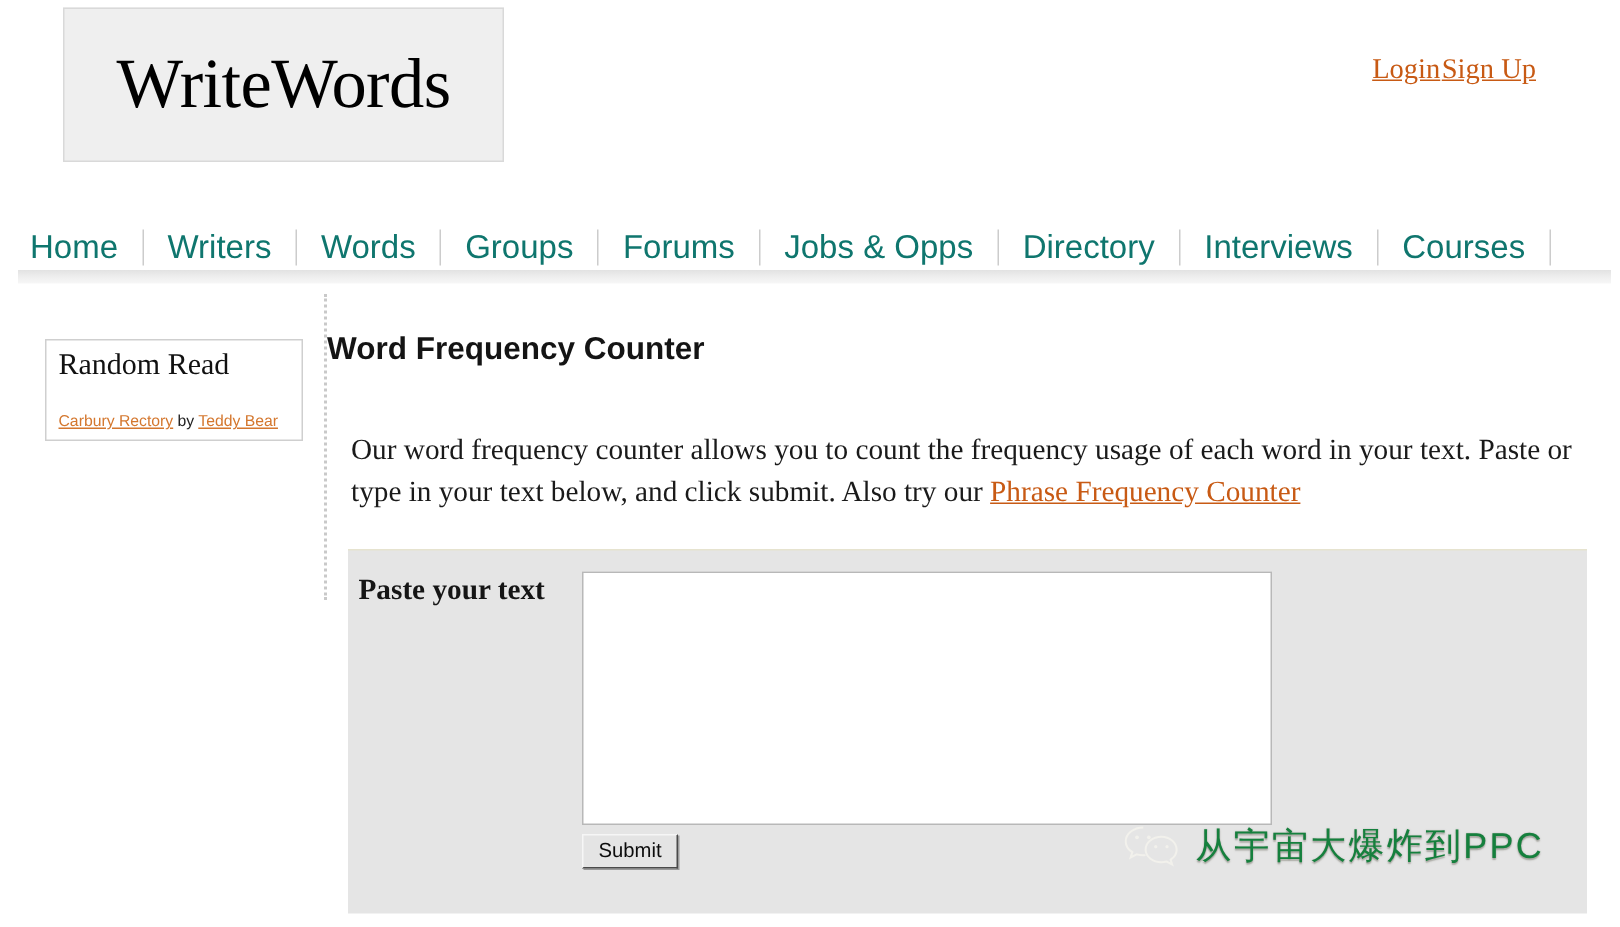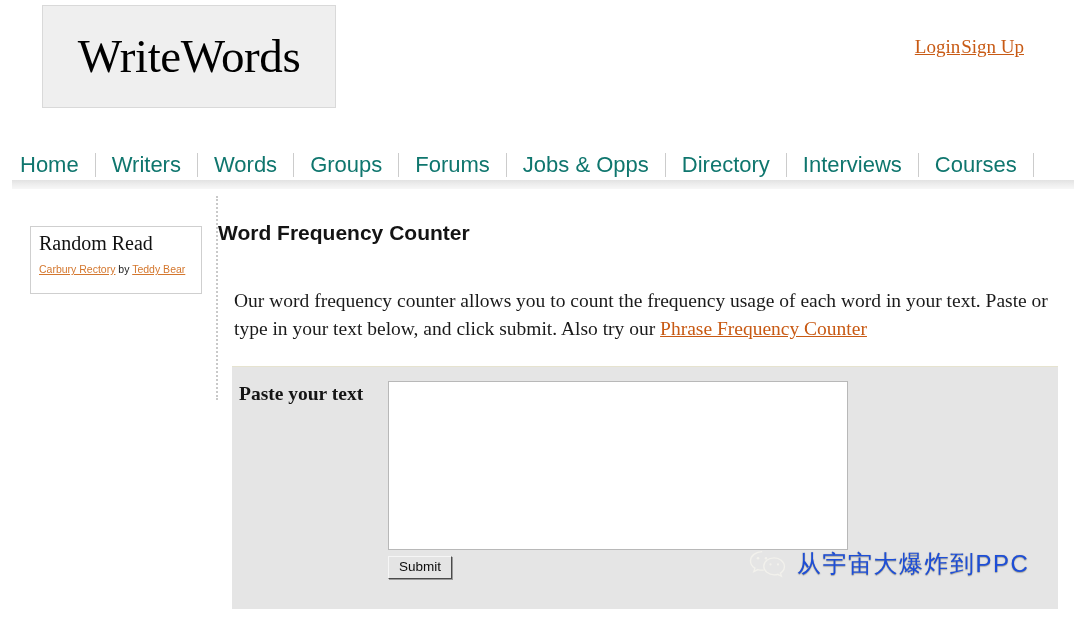--- a/index.html
+++ b/index.html
@@ -124,21 +124,21 @@
     background: #ffffff;
     border: 1px solid #cfcfcf;
     box-sizing: border-box;
     padding: 5px 8px 6px 8px;
   }
   #random-read-title {
     font-family: "Liberation Serif", serif;
     font-size: 20px;
     color: #111111;
     line-height: 1.1;
-    margin-bottom: 8px;
+    margin-bottom: 20px;
   }
   #random-read-sub {
     font-family: "Liberation Sans", sans-serif;
     font-size: 10.5px;
     line-height: 1.35;
     color: #333333;
   }
   #random-read-sub a {
     color: #d4772e;
     text-decoration: underline;
@@ -247,21 +247,21 @@
     top: 548px;
     display: flex;
     align-items: center;
     gap: 9px;
     pointer-events: none;
   }
   #wm-logo { width: 40px; height: 30px; display: block; }
   #wm-text {
     font-family: "Liberation Sans", sans-serif;
     font-size: 24px;
-    color: #1d4ed8;
+    color: #15803d;
     letter-spacing: 1.5px;
     white-space: nowrap;
     text-shadow: 0 1px 1px rgba(120,120,110,0.55), 0 0 1px rgba(140,140,130,0.6);
   }
 </style>
 </head>
 <body>
 
 <div id="header">
 

